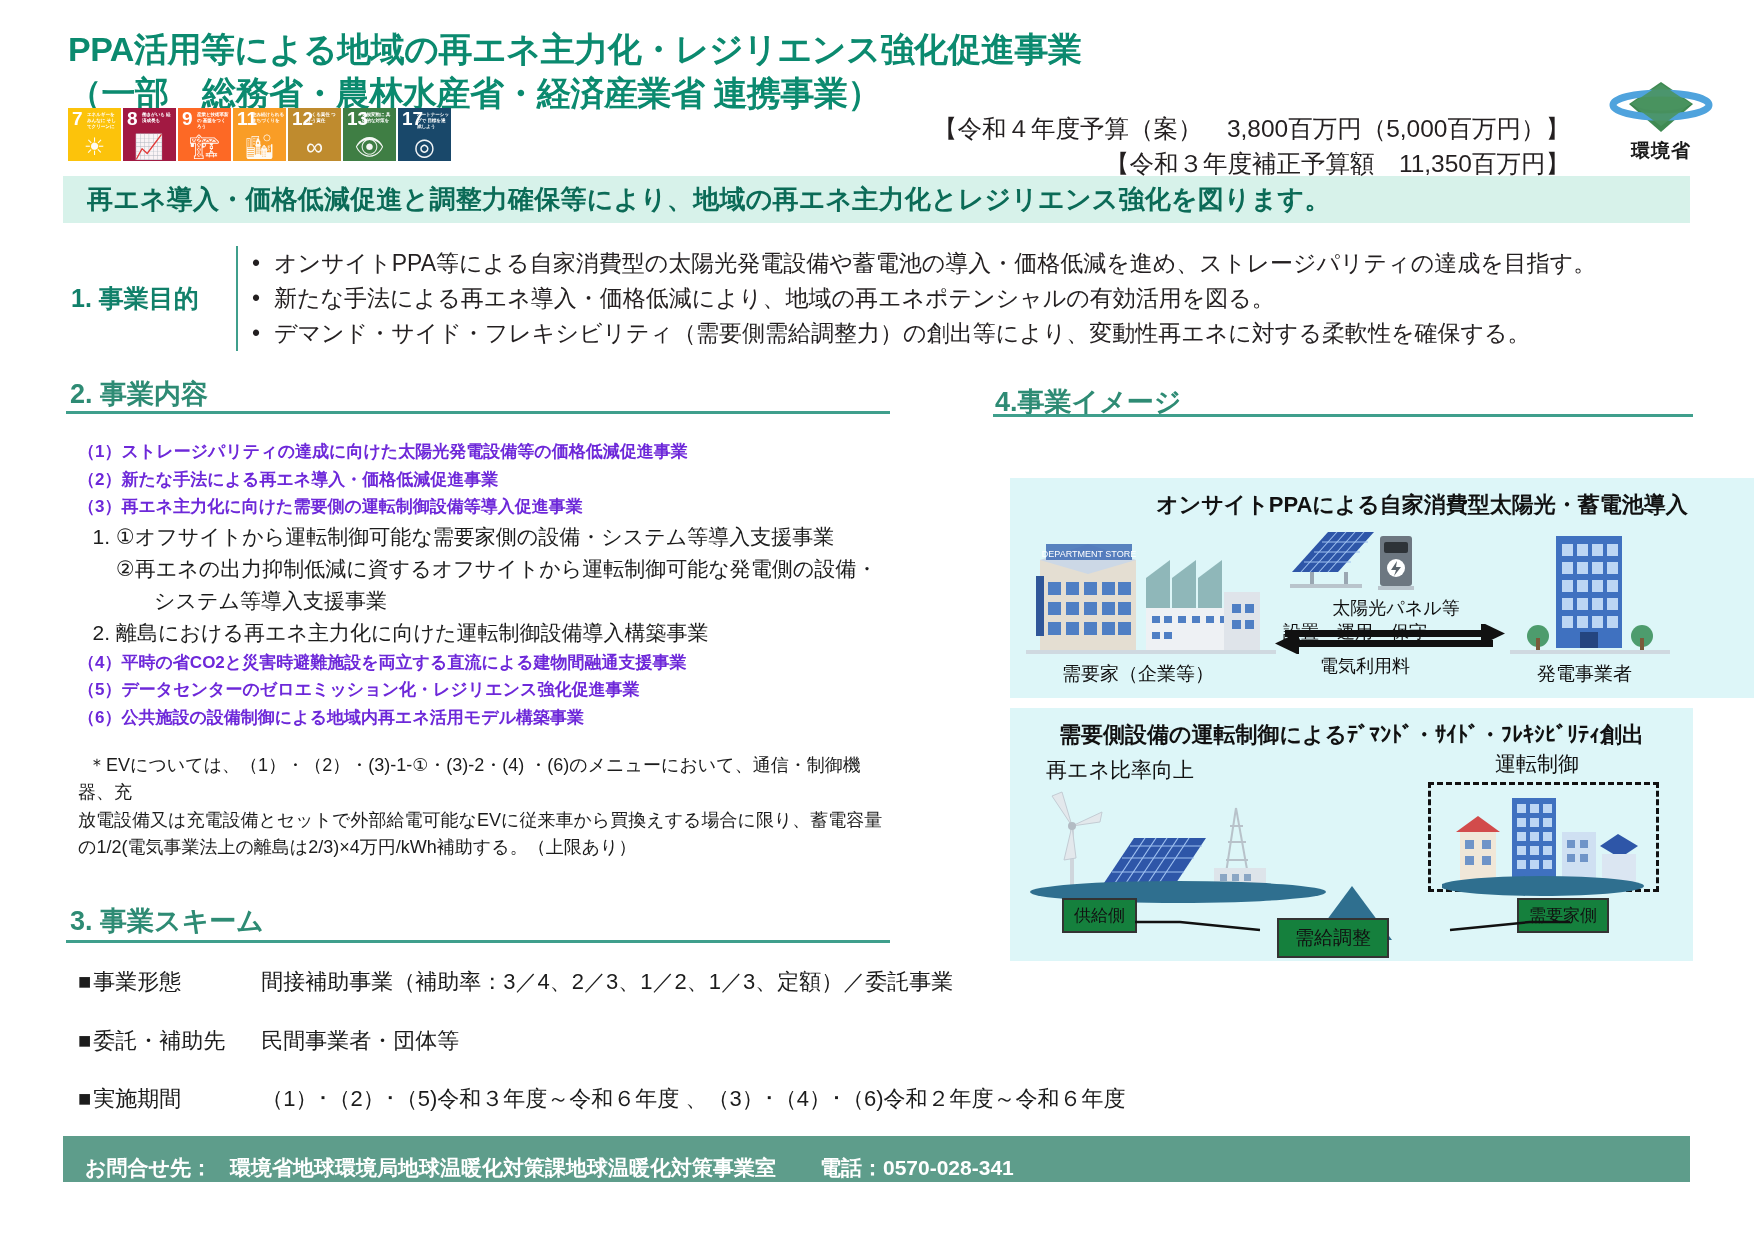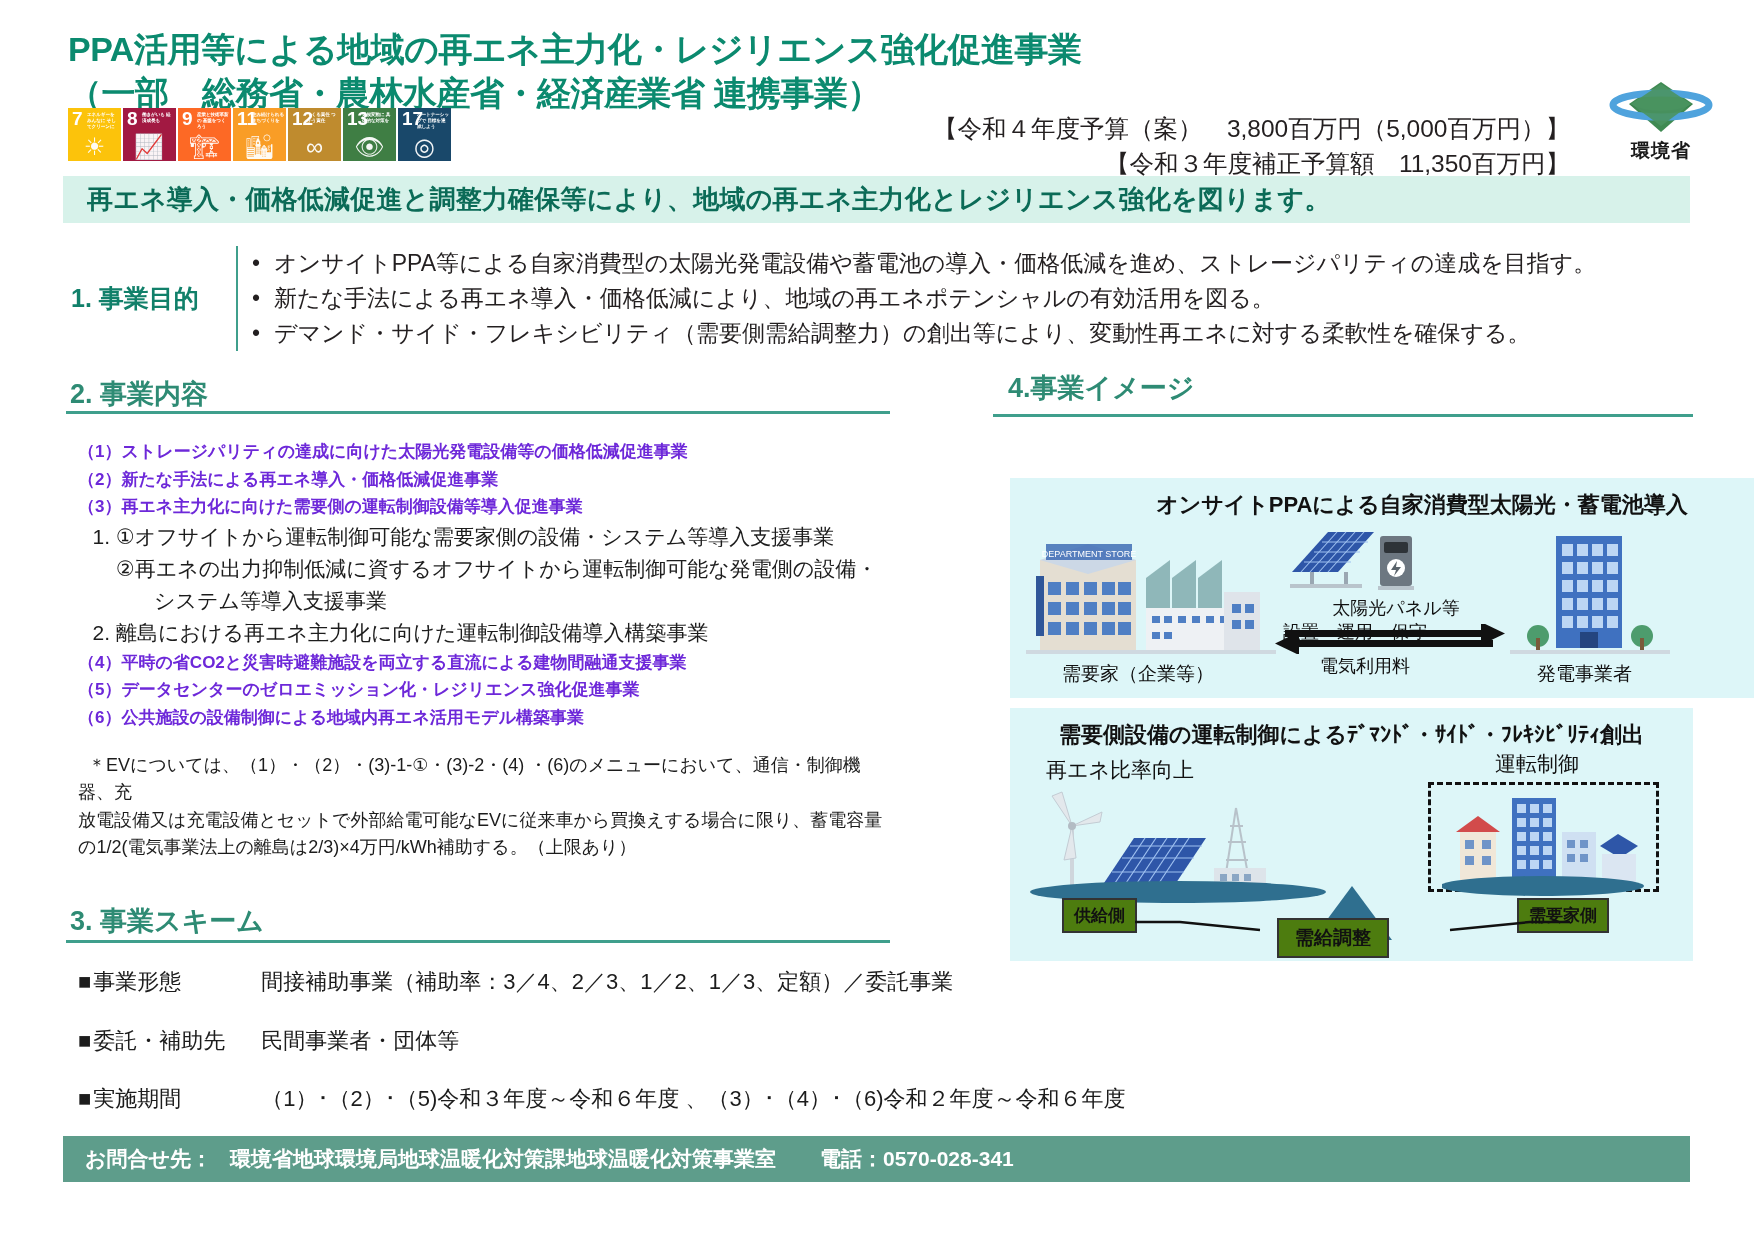--- a/index.html
+++ b/index.html
@@ -244,21 +244,21 @@
 
   
   .footer {
     position: absolute;
     left: 63px;
     top: 1136px;
     width: 1627px;
     height: 46px;
     background: #5e9d8b;
     display: flex;
-    align-items: center;
+    align-items: flex-end;
     color: #ffffff;
   }
   .footer-text {
     font-size: 21px;
     font-weight: bold;
     padding-left: 22px;
     white-space: nowrap;
   }
   .footer-tel {
     font-size: 21px;
@@ -292,24 +292,24 @@
   }
   .cap-plain {
     position: absolute;
     font-size: 18px;
     color: #111;
     white-space: nowrap;
     text-align: center;
   }
   .box-lbl {
     position: absolute;
-    background: #4d7c0f;
+    background: #15803d;
     border: 2px solid #333;
     font-size: 17px;
-    font-weight: bold;
+    font-weight: normal;
     color: #111;
     padding: 4px 10px;
     white-space: nowrap;
   }
   .dash-box {
     position: absolute;
     border: 3px dashed #111;
   }
 </style>
 </head>
@@ -453,21 +453,21 @@
       <span class="k">委託・補助先</span>
       <span>民間事業者・団体等</span>
     </div>
     <div class="scheme-row">
       <span class="sq">■</span>
       <span class="k">実施期間</span>
       <span>（1）･（2）･（5)令和３年度～令和６年度 、（3）･（4）･（6)令和２年度～令和６年度</span>
     </div>
   </div>
 
-  <div class="sec-head" style="left:995px; top:370px;margin-left:13px;">4.事業イメージ</div>
+  <div class="sec-head" style="left:995px; top:384px;">4.事業イメージ</div>
   <div class="sec-rule" style="left:993px; top:414px; width:700px;"></div>
 
   <div class="panel" style="left:1010px; top:478px; width:824px; height:220px;">
     <div class="panel-title">オンサイトPPAによる自家消費型太陽光・蓄電池導入</div>
 
     <svg style="position:absolute; left:16px; top:52px;" width="250" height="130" viewBox="0 0 250 130">
       <rect x="14" y="30" width="96" height="92" fill="#e4ded2"></rect>
       <polygon points="14,30 62,14 110,30 62,44" fill="#ccd8e6"></polygon>
       <rect x="20" y="14" width="86" height="16" fill="#3f6db5" opacity="0.85"></rect>
       <text x="63" y="27" font-size="9" fill="#fff" text-anchor="middle" font-family="'Liberation Sans',sans-serif">DEPARTMENT STORE</text>

